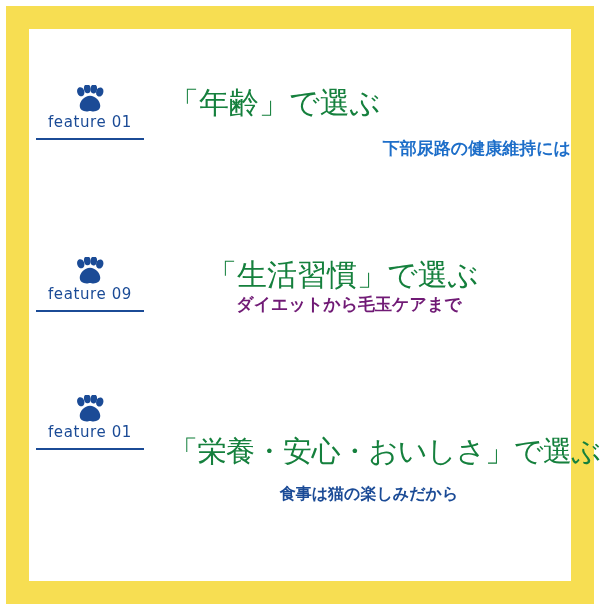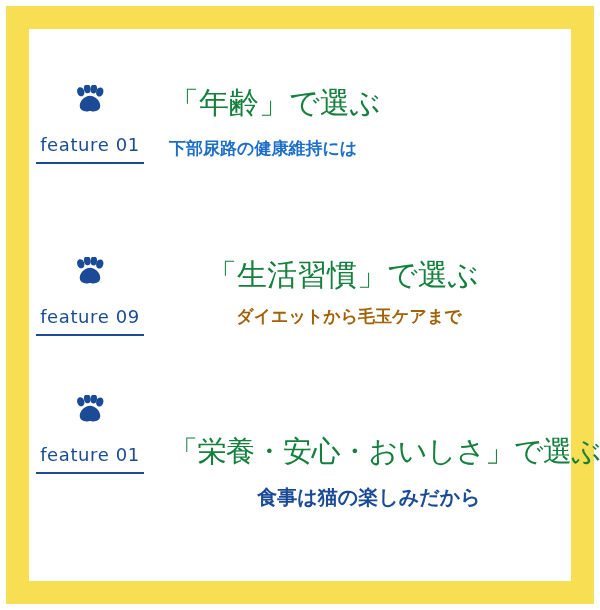--- a/index.html
+++ b/index.html
@@ -61,23 +61,23 @@
     text-align: center;
   }
   .paw-icon {
     display: block;
     margin: 0 auto;
     width: 30px;
     height: 27px;
   }
   .badge-label {
     display: block;
-    margin-top: 22px;
+    margin-top: 1px;
     font-family: "DejaVu Sans", "Liberation Sans", sans-serif;
-    font-size: 18px;
+    font-size: 15px;
     letter-spacing: 0.6px;
     color: #1b4b96;
     white-space: nowrap;
   }
   .badge-rule {
     display: block;
     margin: 7px auto 0 auto;
     width: 108px;
     height: 2px;
     background: #1b4b96;
@@ -106,33 +106,32 @@
     margin: 0;
     font-family: "DejaVu Sans", "Liberation Sans", sans-serif;
     font-weight: bold;
     line-height: 1.5;
     white-space: nowrap;
   }
   #subtext-1 {
     margin-top: 16px;
     font-size: 17px;
     color: #1d6ec9;
-    text-align: left;
+    text-align: right;
   }
   #subtext-1 .line { display: block; }
   #subtext-2 {
-    margin-top: 12px;
     font-size: 17px;
-    color: #a16207;
+    color: #701a75;
     text-align: center;
     width: 360px;
   }
   #subtext-3 {
     margin-top: 14px;
-    font-size: 20px;
+    font-size: 16px;
     color: #1b4b96;
     text-align: center;
     width: 400px;
   }
 </style>
 </head>
 <body>
 
 <div id="poster">
 

